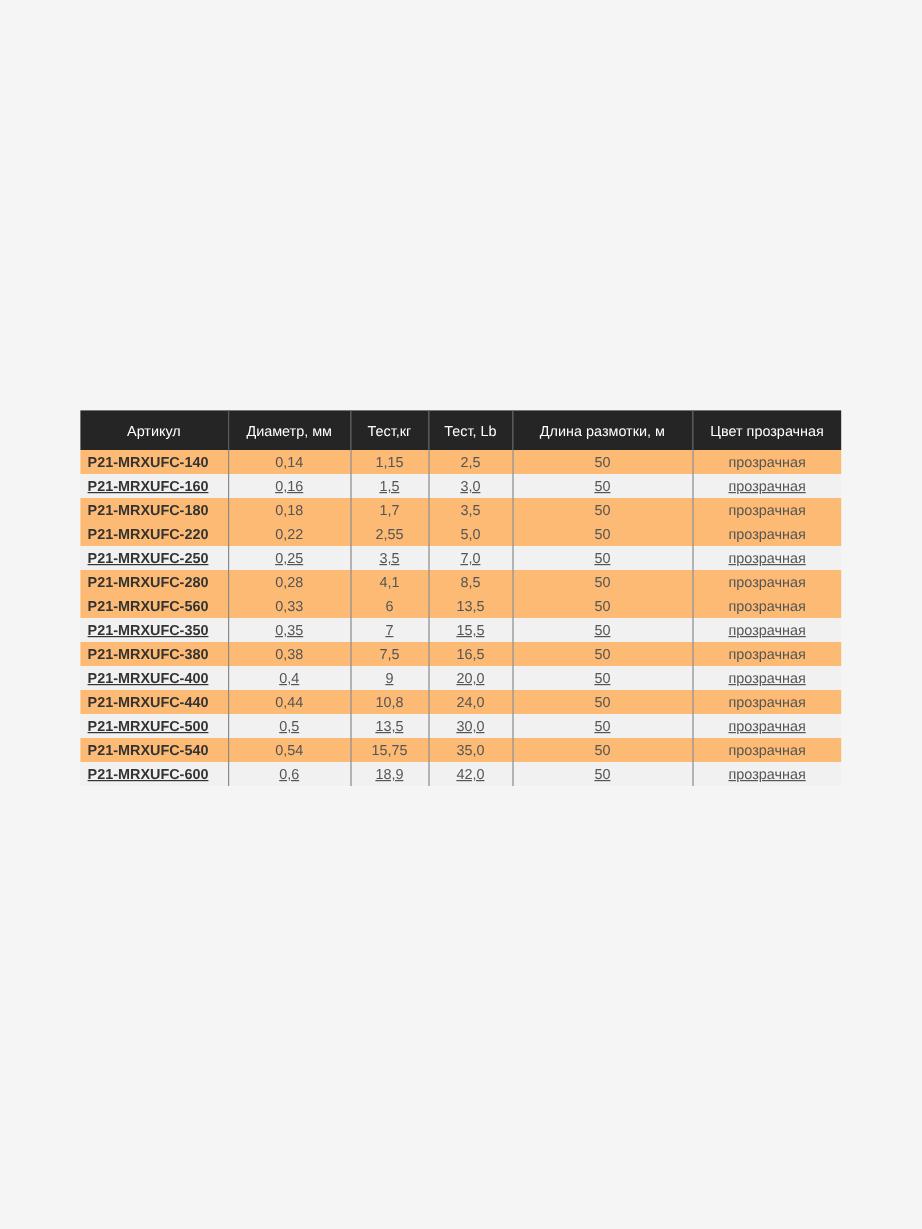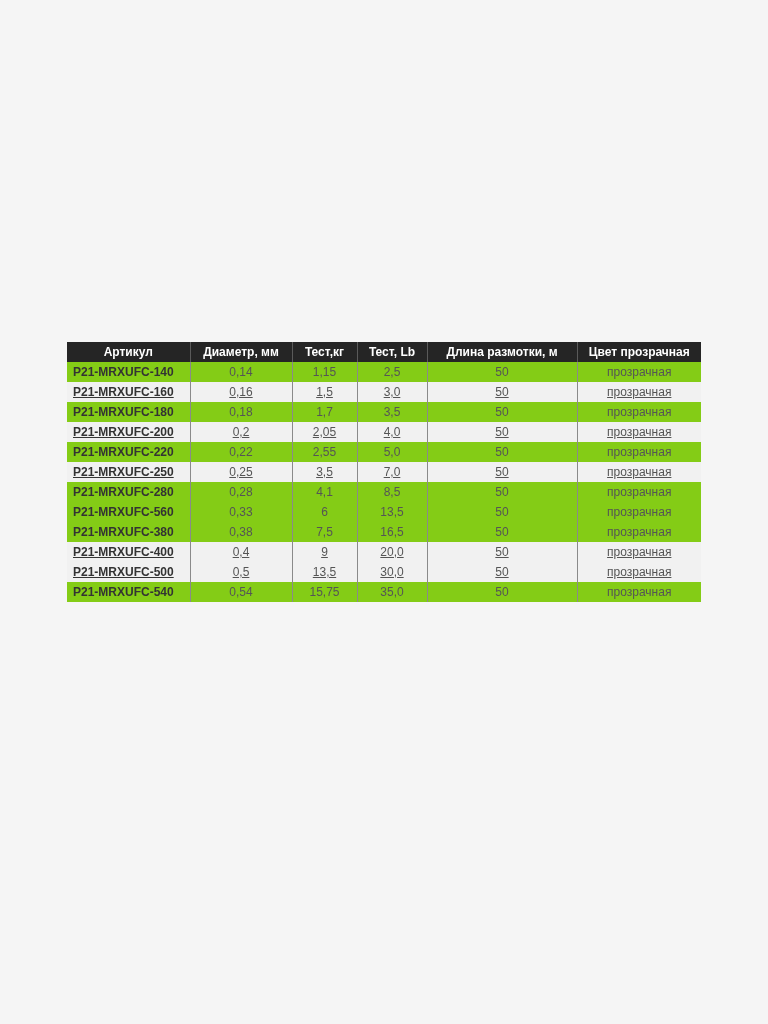--- a/index.html
+++ b/index.html
@@ -21,44 +21,44 @@
       width: 634px;
     }
     table {
       border-collapse: collapse;
       width: 634px;
       table-layout: fixed;
     }
     th {
       background: #252525;
       color: #ffffff;
-      font-weight: bold;
+      font-weight: normal;
       font-size: 12px;
-      height: 20px;
+      height: 33px;
       padding: 0;
       text-align: center;
       border-left: 1px solid #5a5a5a;
     }
     th:first-child { border-left: none; }
     td {
       font-size: 12px;
       height: 20px;
       padding: 0;
       text-align: center;
       color: #555555;
       border-left: 1px solid #8a8a8a;
     }
     td:first-child {
       border-left: none;
       font-weight: bold;
       color: #333333;
       text-align: left;
       padding-left: 6px;
     }
-    tr.odd td { background: #84cc16; }
+    tr.odd td { background: #fdba74; }
     tr.even td { background: #f1f1f1; text-decoration: underline; }
   </style>
 </head>
 <body>
 
 <div class="table-wrap">
   <table>
     <colgroup>
       <col style="width:123px">
       <col style="width:102px">
@@ -95,28 +95,20 @@
           <td>прозрачная</td>
         </tr>
         <tr class="odd">
           <td>P21-MRXUFC-180</td>
           <td>0,18</td>
           <td>1,7</td>
           <td>3,5</td>
           <td>50</td>
           <td>прозрачная</td>
         </tr>
-        <tr class="even">
-          <td>P21-MRXUFC-200</td>
-          <td>0,2</td>
-          <td>2,05</td>
-          <td>4,0</td>
-          <td>50</td>
-          <td>прозрачная</td>
-        </tr>
         <tr class="odd">
           <td>P21-MRXUFC-220</td>
           <td>0,22</td>
           <td>2,55</td>
           <td>5,0</td>
           <td>50</td>
           <td>прозрачная</td>
         </tr>
         <tr class="even">
           <td>P21-MRXUFC-250</td>
@@ -135,47 +127,71 @@
           <td>прозрачная</td>
         </tr>
         <tr class="odd">
           <td>P21-MRXUFC-560</td>
           <td>0,33</td>
           <td>6</td>
           <td>13,5</td>
           <td>50</td>
           <td>прозрачная</td>
         </tr>
+        <tr class="even">
+          <td>P21-MRXUFC-350</td>
+          <td>0,35</td>
+          <td>7</td>
+          <td>15,5</td>
+          <td>50</td>
+          <td>прозрачная</td>
+        </tr>
         <tr class="odd">
           <td>P21-MRXUFC-380</td>
           <td>0,38</td>
           <td>7,5</td>
           <td>16,5</td>
           <td>50</td>
           <td>прозрачная</td>
         </tr>
         <tr class="even">
           <td>P21-MRXUFC-400</td>
           <td>0,4</td>
           <td>9</td>
           <td>20,0</td>
+          <td>50</td>
+          <td>прозрачная</td>
+        </tr>
+        <tr class="odd">
+          <td>P21-MRXUFC-440</td>
+          <td>0,44</td>
+          <td>10,8</td>
+          <td>24,0</td>
           <td>50</td>
           <td>прозрачная</td>
         </tr>
         <tr class="even">
           <td>P21-MRXUFC-500</td>
           <td>0,5</td>
           <td>13,5</td>
           <td>30,0</td>
           <td>50</td>
           <td>прозрачная</td>
         </tr>
         <tr class="odd">
           <td>P21-MRXUFC-540</td>
           <td>0,54</td>
           <td>15,75</td>
           <td>35,0</td>
           <td>50</td>
           <td>прозрачная</td>
         </tr>
+        <tr class="even">
+          <td>P21-MRXUFC-600</td>
+          <td>0,6</td>
+          <td>18,9</td>
+          <td>42,0</td>
+          <td>50</td>
+          <td>прозрачная</td>
+        </tr>
       </tbody>
   </table>
 </div>
 
 </body></html>

